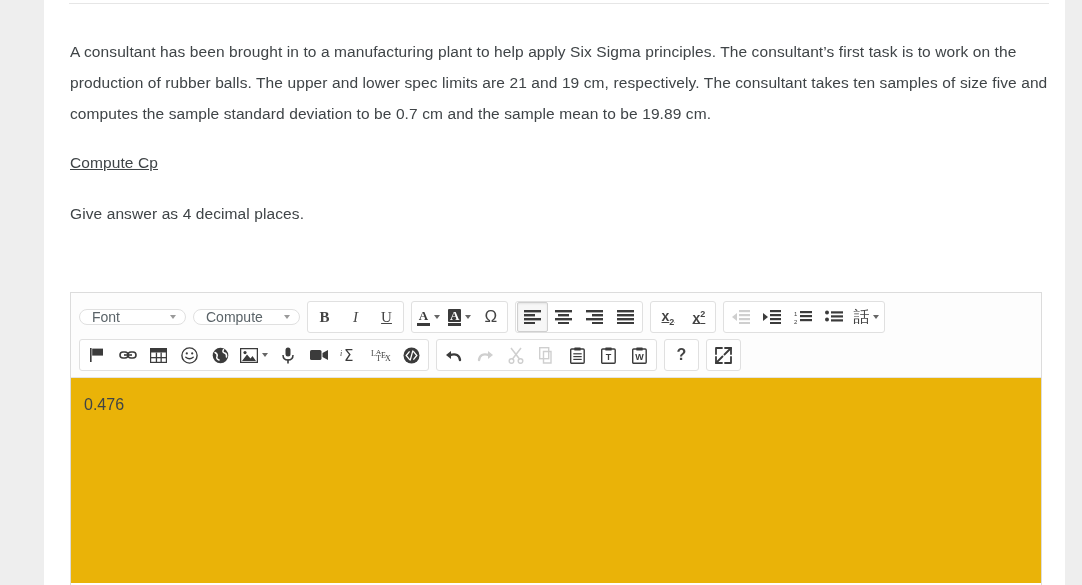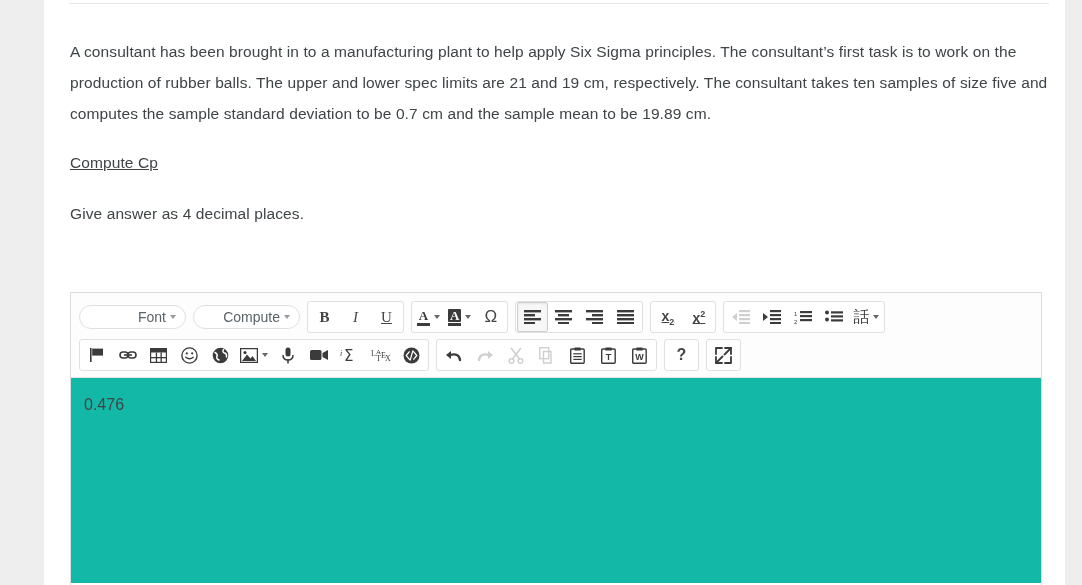--- a/index.html
+++ b/index.html
@@ -119,23 +119,23 @@
     border-right: 3.5px solid transparent;
     border-top: 4px solid #666666;
     margin-left: 4px;
   }
   .caret.light { border-top-color: #9a9a9a; }
 
   
   .tb-select {
     display: flex;
     align-items: center;
-    justify-content: flex-end;
+    justify-content: space-between;
     width: 107px;
-    height: 24px;
+    height: 16px;
     border: 1px solid #e0e0e0;
     border-radius: 14px;
     background: #ffffff;
     padding: 0 9px 0 12px;
     margin-right: 7px;
     font-size: 14px;
     color: #5a6368;
     cursor: pointer;
   }
 
@@ -161,21 +161,21 @@
     padding: 0 2px; border-radius: 1px;
   }
   .color-a.boxed .bar { background: #3b3b3b; }
 
   #editor-content {
     padding: 16px 13px;
     font-size: 16px;
     color: #3f4447;
     line-height: 22px;
     min-height: 205px;
-    background: #14b8a6;
+    background: #eab308;
     outline: none;
   }
 </style>
 </head>
 <body>
 
 <div id="page">
   <div id="content-column">
 
     <div id="top-divider"></div>

